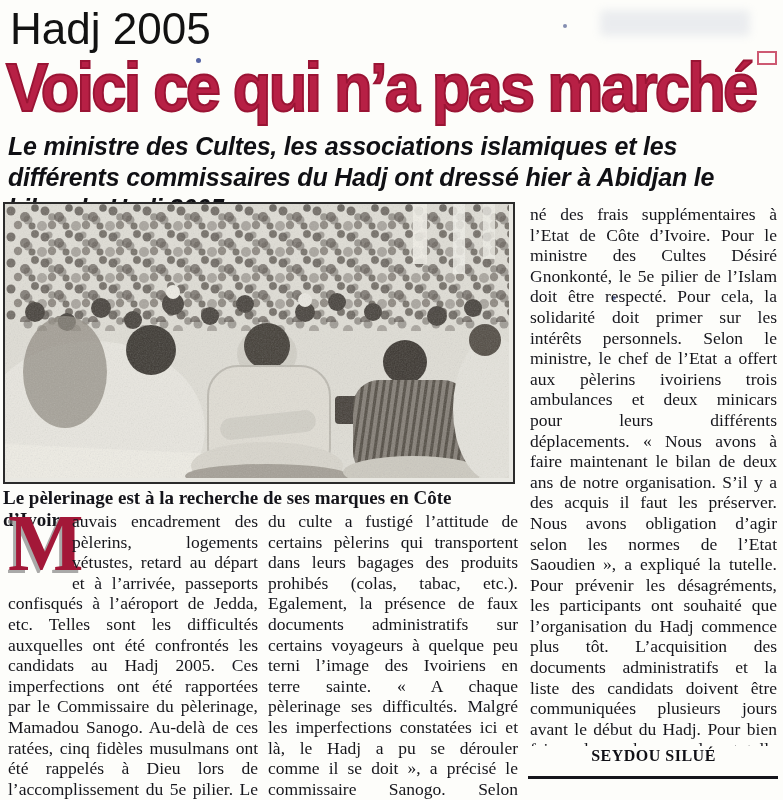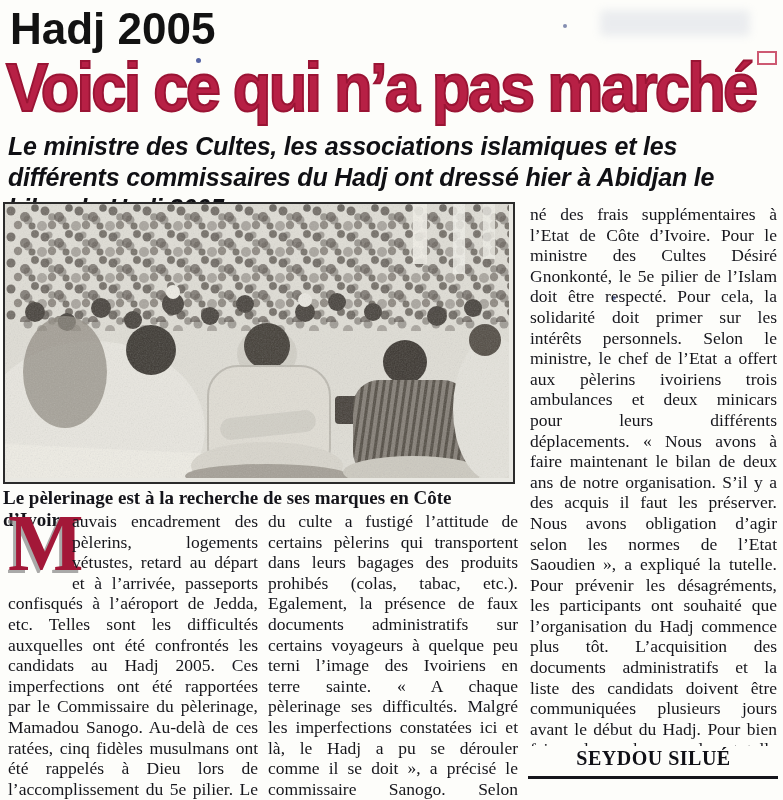--- a/index.html
+++ b/index.html
@@ -8,21 +8,21 @@
     background:#fdfdfa;
     font-family:"Liberation Serif",serif;
     color:#17171d;
   }
   .speck{position:absolute;border-radius:50%;}
   .ghost-blob{position:absolute;background:#9aa4c0;filter:blur(4px);opacity:.18;border-radius:4px;}
 
   .kicker{
     position:absolute;left:10px;top:4px;
     font-family:"Liberation Sans",sans-serif;
-    font-size:44px;font-weight:700;color:#121212;letter-spacing:0;
+    font-size:44px;font-weight:400;color:#121212;letter-spacing:0;
     white-space:nowrap;
   }
   .headline{
     position:absolute;left:6px;top:48px;
     font-family:"Liberation Sans",sans-serif;
     font-size:68px;font-weight:bold;letter-spacing:-3px;
     color:#b72045;-webkit-text-stroke:2px #9a1434;
     transform:scaleX(0.93);transform-origin:left top;
     white-space:nowrap;
   }
@@ -55,21 +55,21 @@
     float:left;
     font-family:"Liberation Serif",serif;font-weight:bold;
     font-size:80px;line-height:60px;
     width:58px;height:60px;
     color:#a31838;
     text-shadow:-3px 3px 0 rgba(125,125,125,.65);
     margin:2px 6px 0 0;
   }
   .byline{
     position:absolute;left:530px;top:747px;width:247px;
-    text-align:center;font-weight:bold;font-size:20px;
+    text-align:center;font-weight:bold;font-size:16px;
     letter-spacing:.5px;color:#101016;
   }
   .byline-rule{
     position:absolute;left:528px;top:776px;width:250px;height:3px;
     background:#15151b;
   }
   .red-mark{
     position:absolute;left:757px;top:51px;width:16px;height:10px;
     border:2px solid #c03050;opacity:.8;
   }

